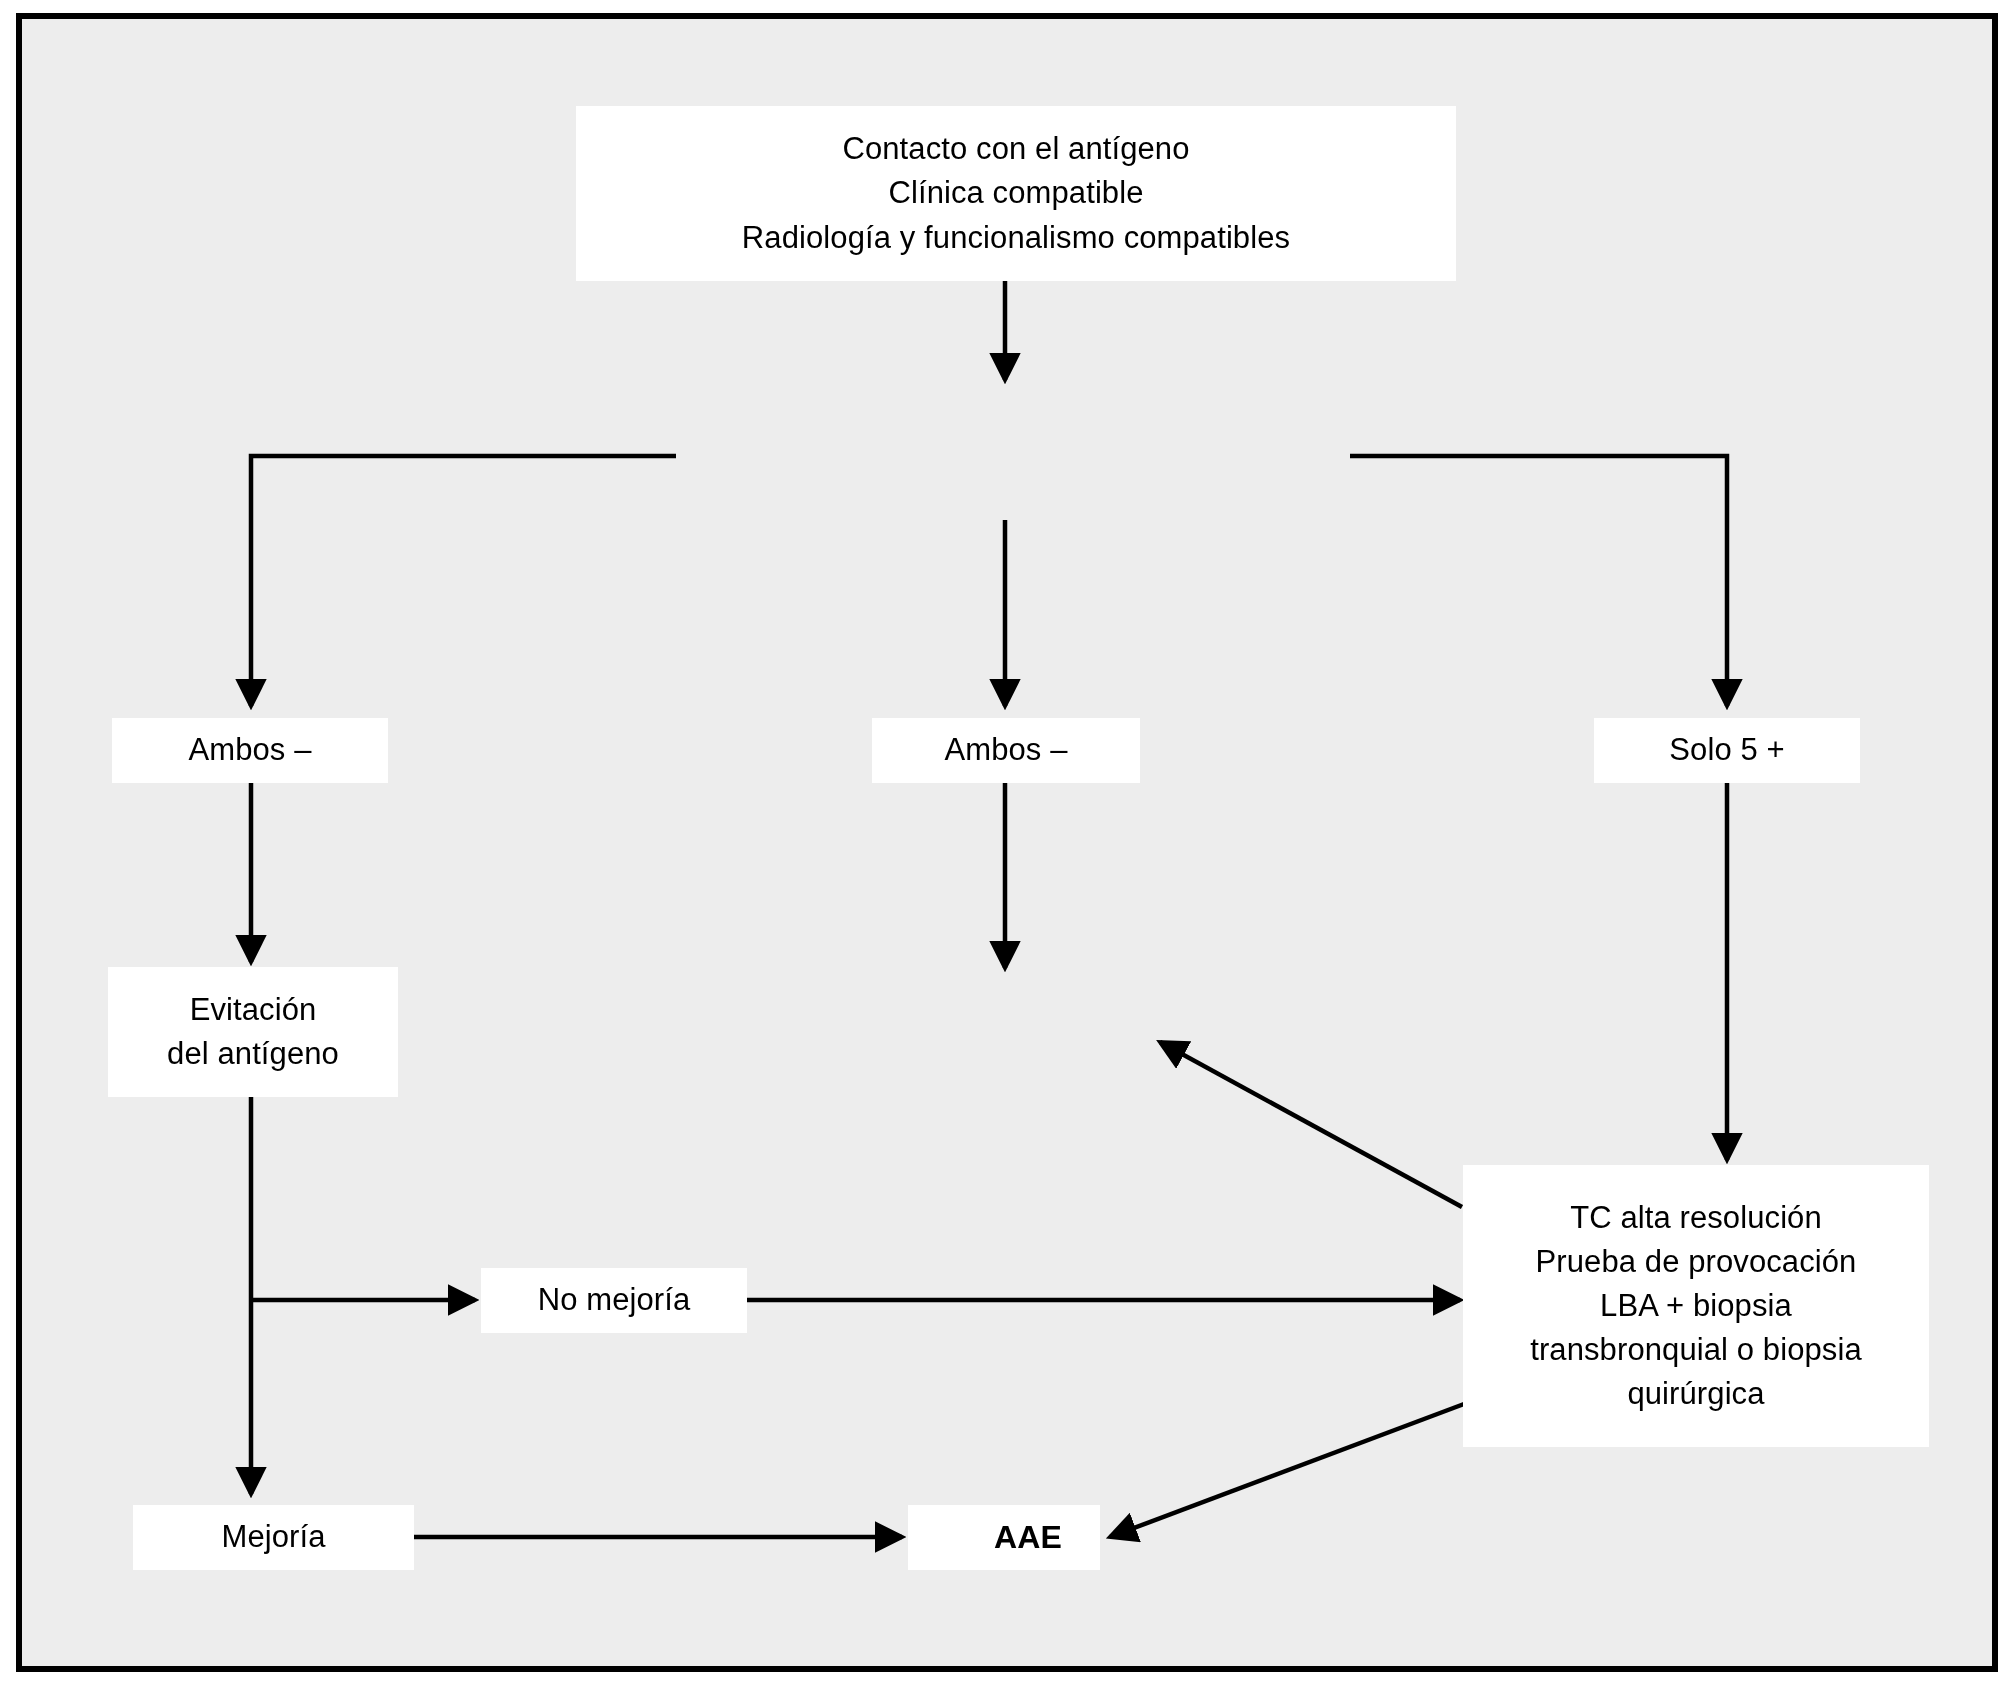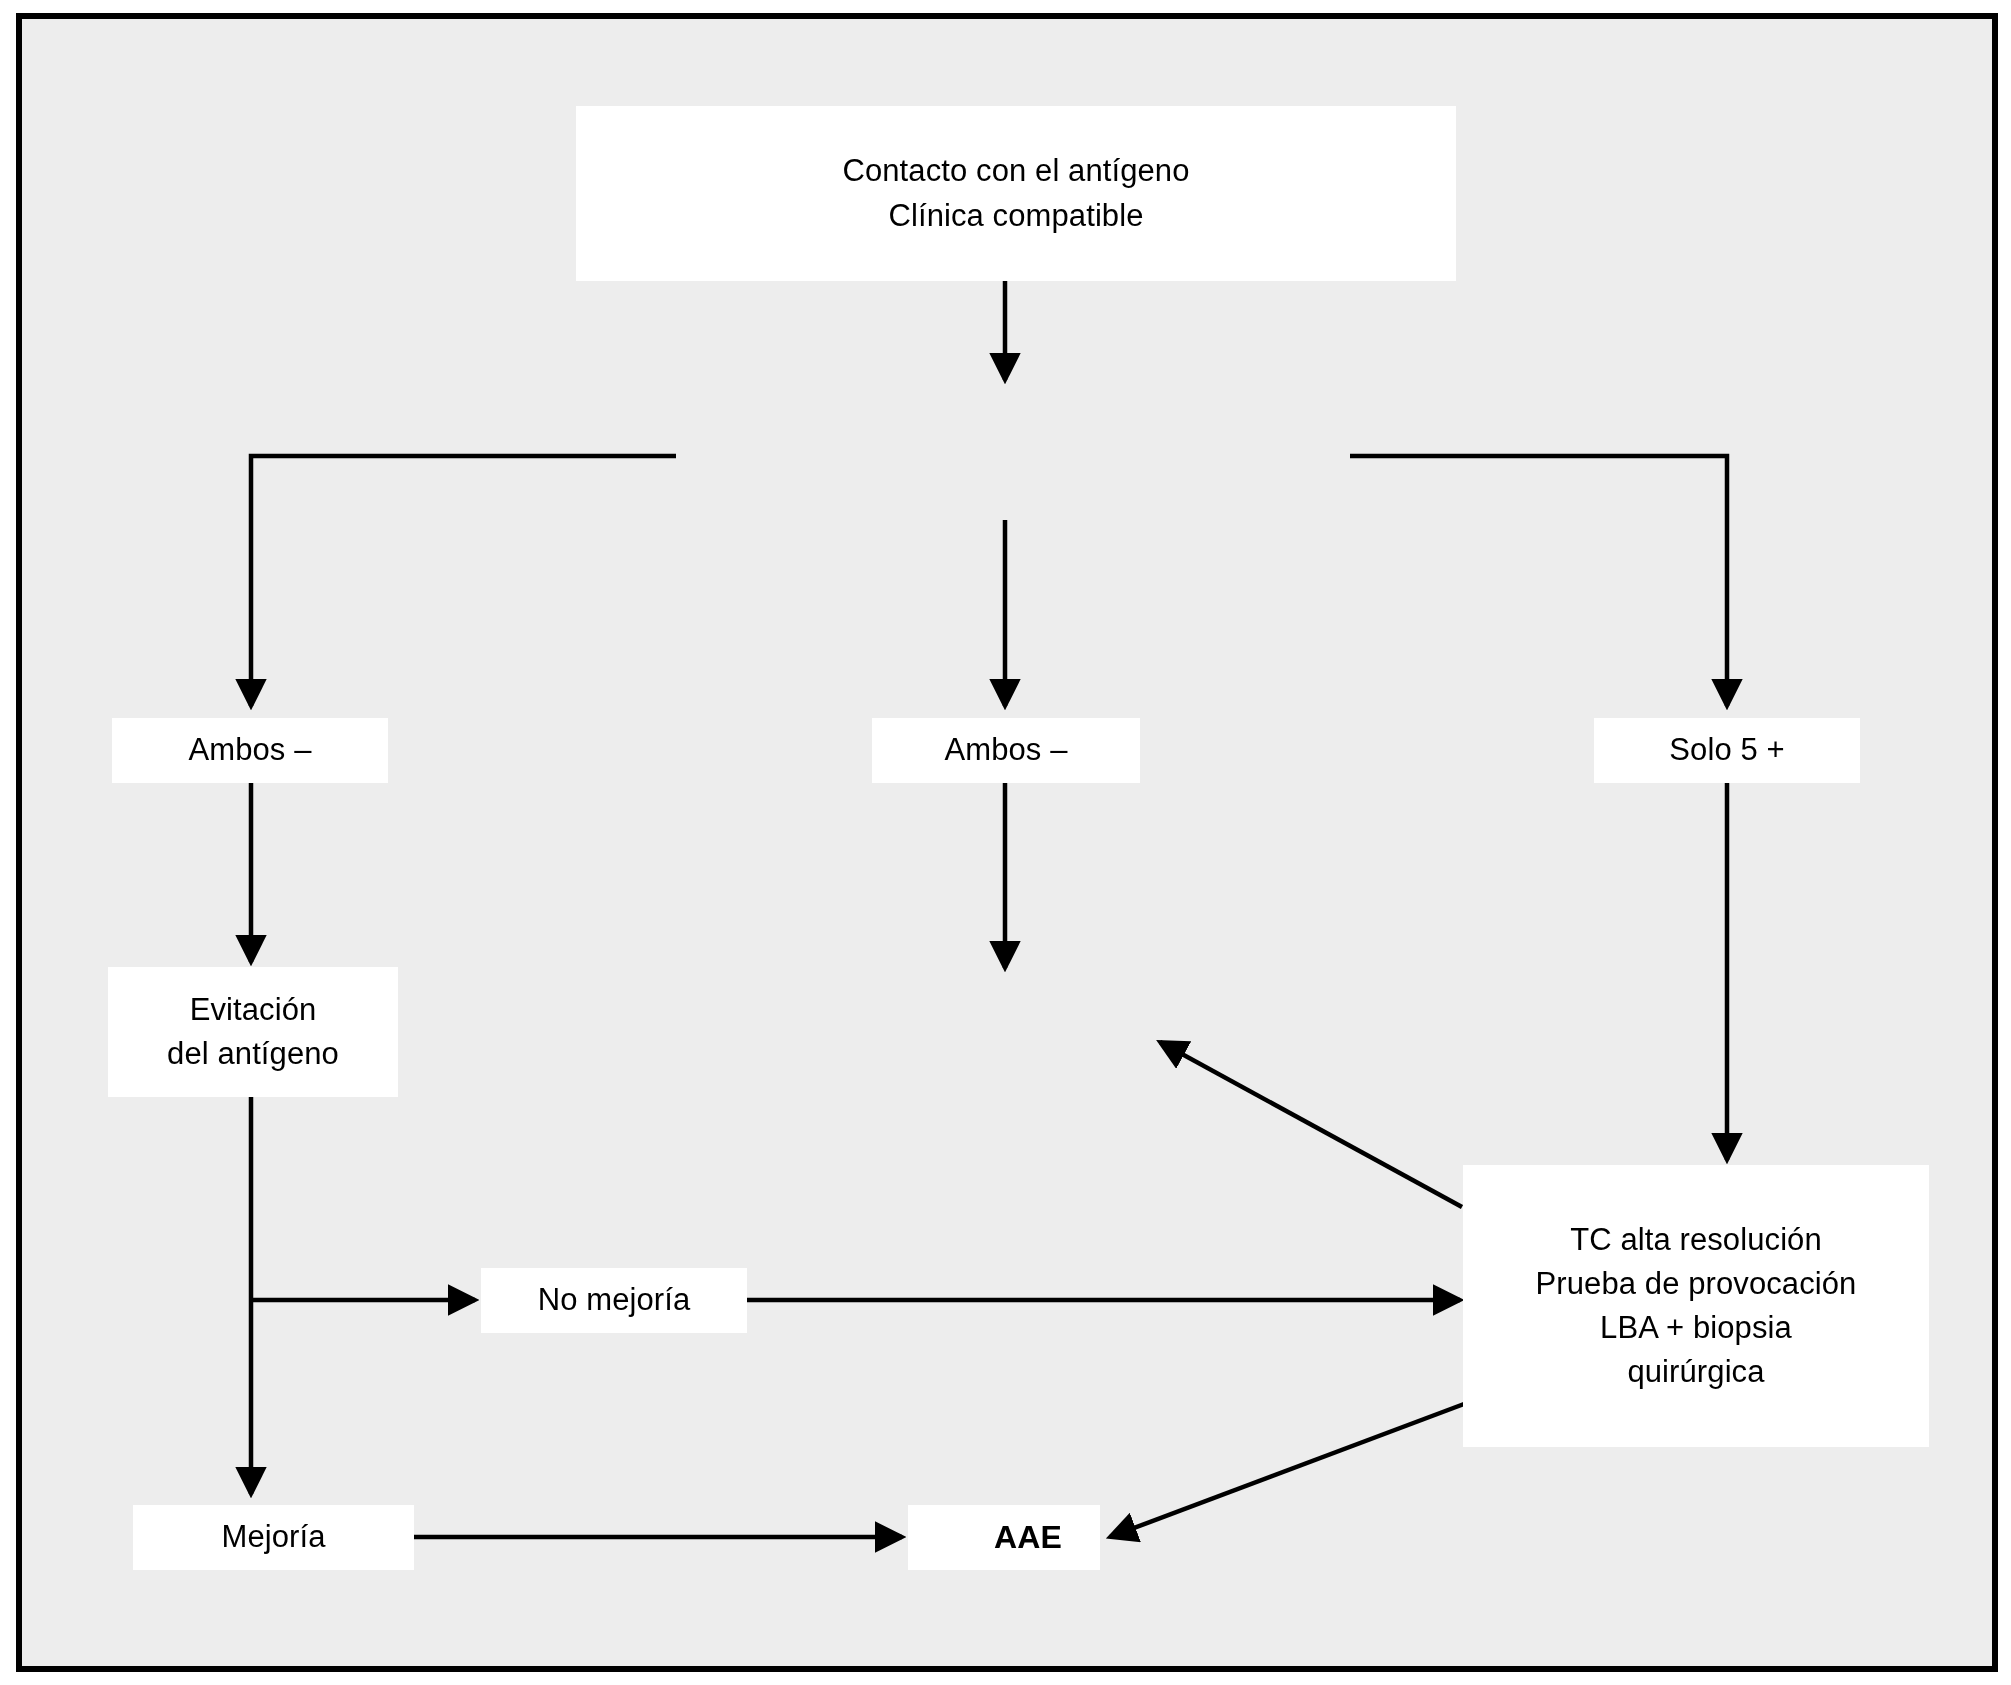--- a/index.html
+++ b/index.html
@@ -88,20 +88,21 @@
 
       <path d="M 1464 1404 L 1110 1537" marker-end="url(#ah)"></path>
 
       <path d="M 391 1537 L 902 1537" marker-end="url(#ah)"></path>
     </g>
   </svg>
 
   <div class="nodebox" style="left:576px; top:106px; width:880px; height:175px;">
     <span class="ln">Contacto con el antígeno</span>
     <span class="ln">Clínica compatible</span>
+    <span class="ln">Radiología y funcionalismo compatibles</span>
   </div>
 
 
   <div class="nodebox" style="left:112px; top:718px; width:276px; height:65px;">
     <span class="ln">Ambos –</span>
   </div>
 
   <div class="nodebox" style="left:872px; top:718px; width:268px; height:65px;">
     <span class="ln">Ambos –</span>
   </div>
@@ -113,20 +114,21 @@
   <div class="nodebox" style="left:108px; top:967px; width:290px; height:130px;">
     <span class="ln">Evitación</span>
     <span class="ln">del antígeno</span>
   </div>
 
 
   <div class="nodebox" style="left:1463px; top:1165px; width:466px; height:282px;">
     <span class="ln">TC alta resolución</span>
     <span class="ln">Prueba de provocación</span>
     <span class="ln">LBA + biopsia</span>
+    <span class="ln">transbronquial o biopsia</span>
     <span class="ln">quirúrgica</span>
   </div>
 
   <div class="nodebox" style="left:481px; top:1268px; width:266px; height:65px;">
     <span class="ln">No mejoría</span>
   </div>
 
   <div class="nodebox" style="left:110px; top:1505px; width:281px; height:65px;margin-left:23px;">
     <span class="ln">Mejoría</span>
   </div>

